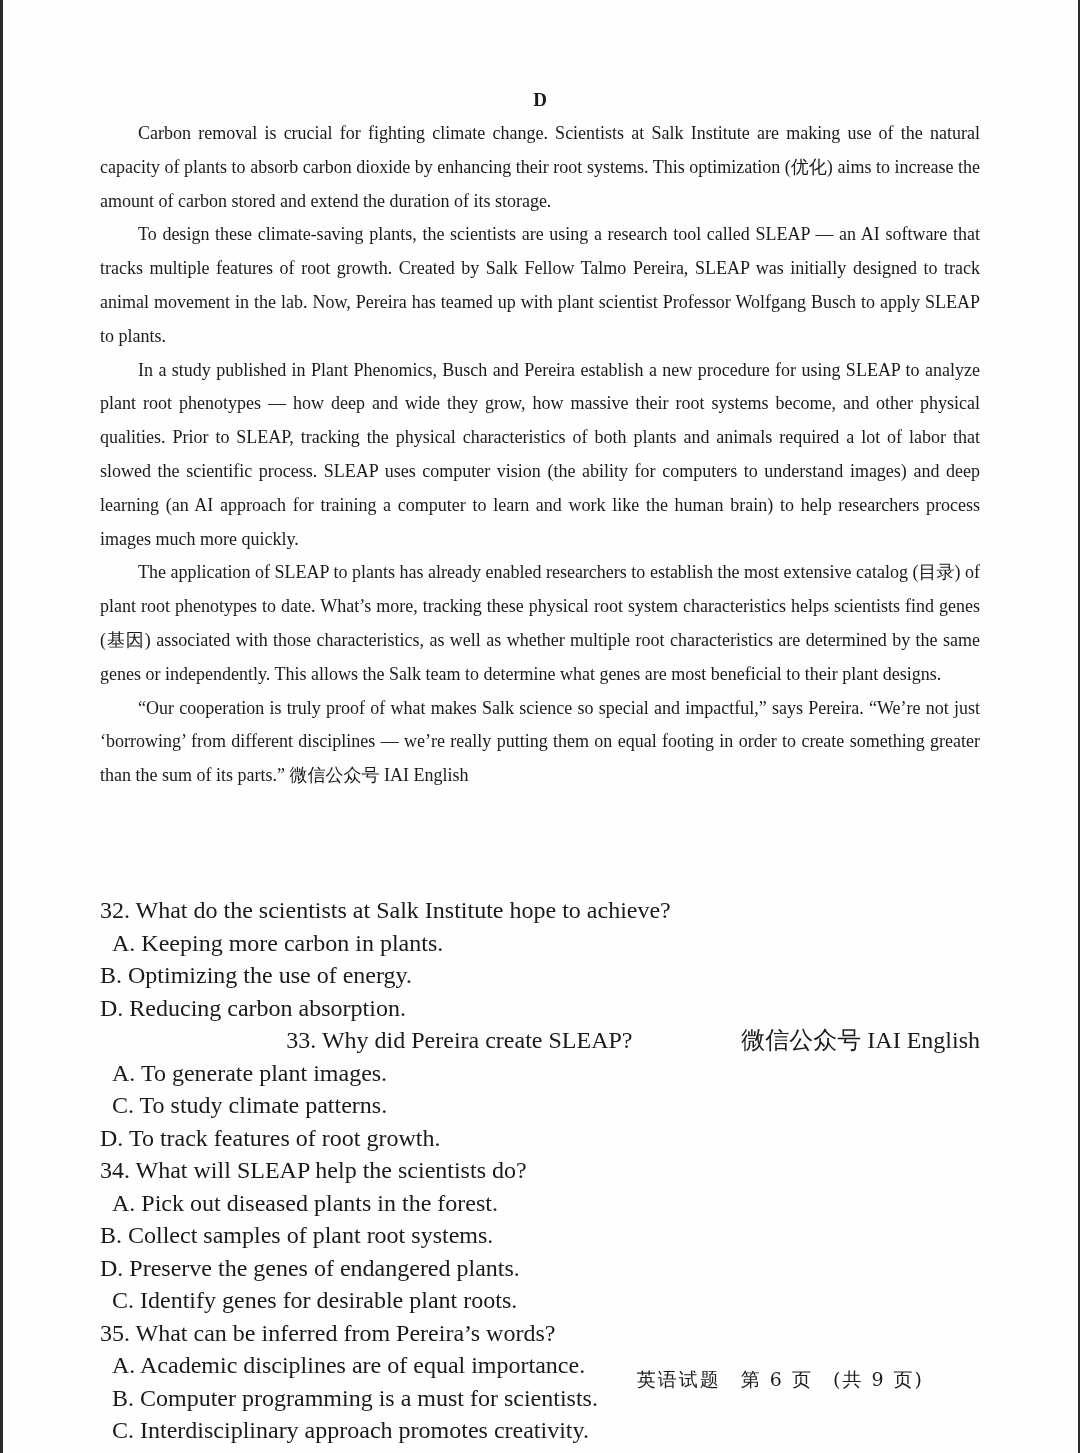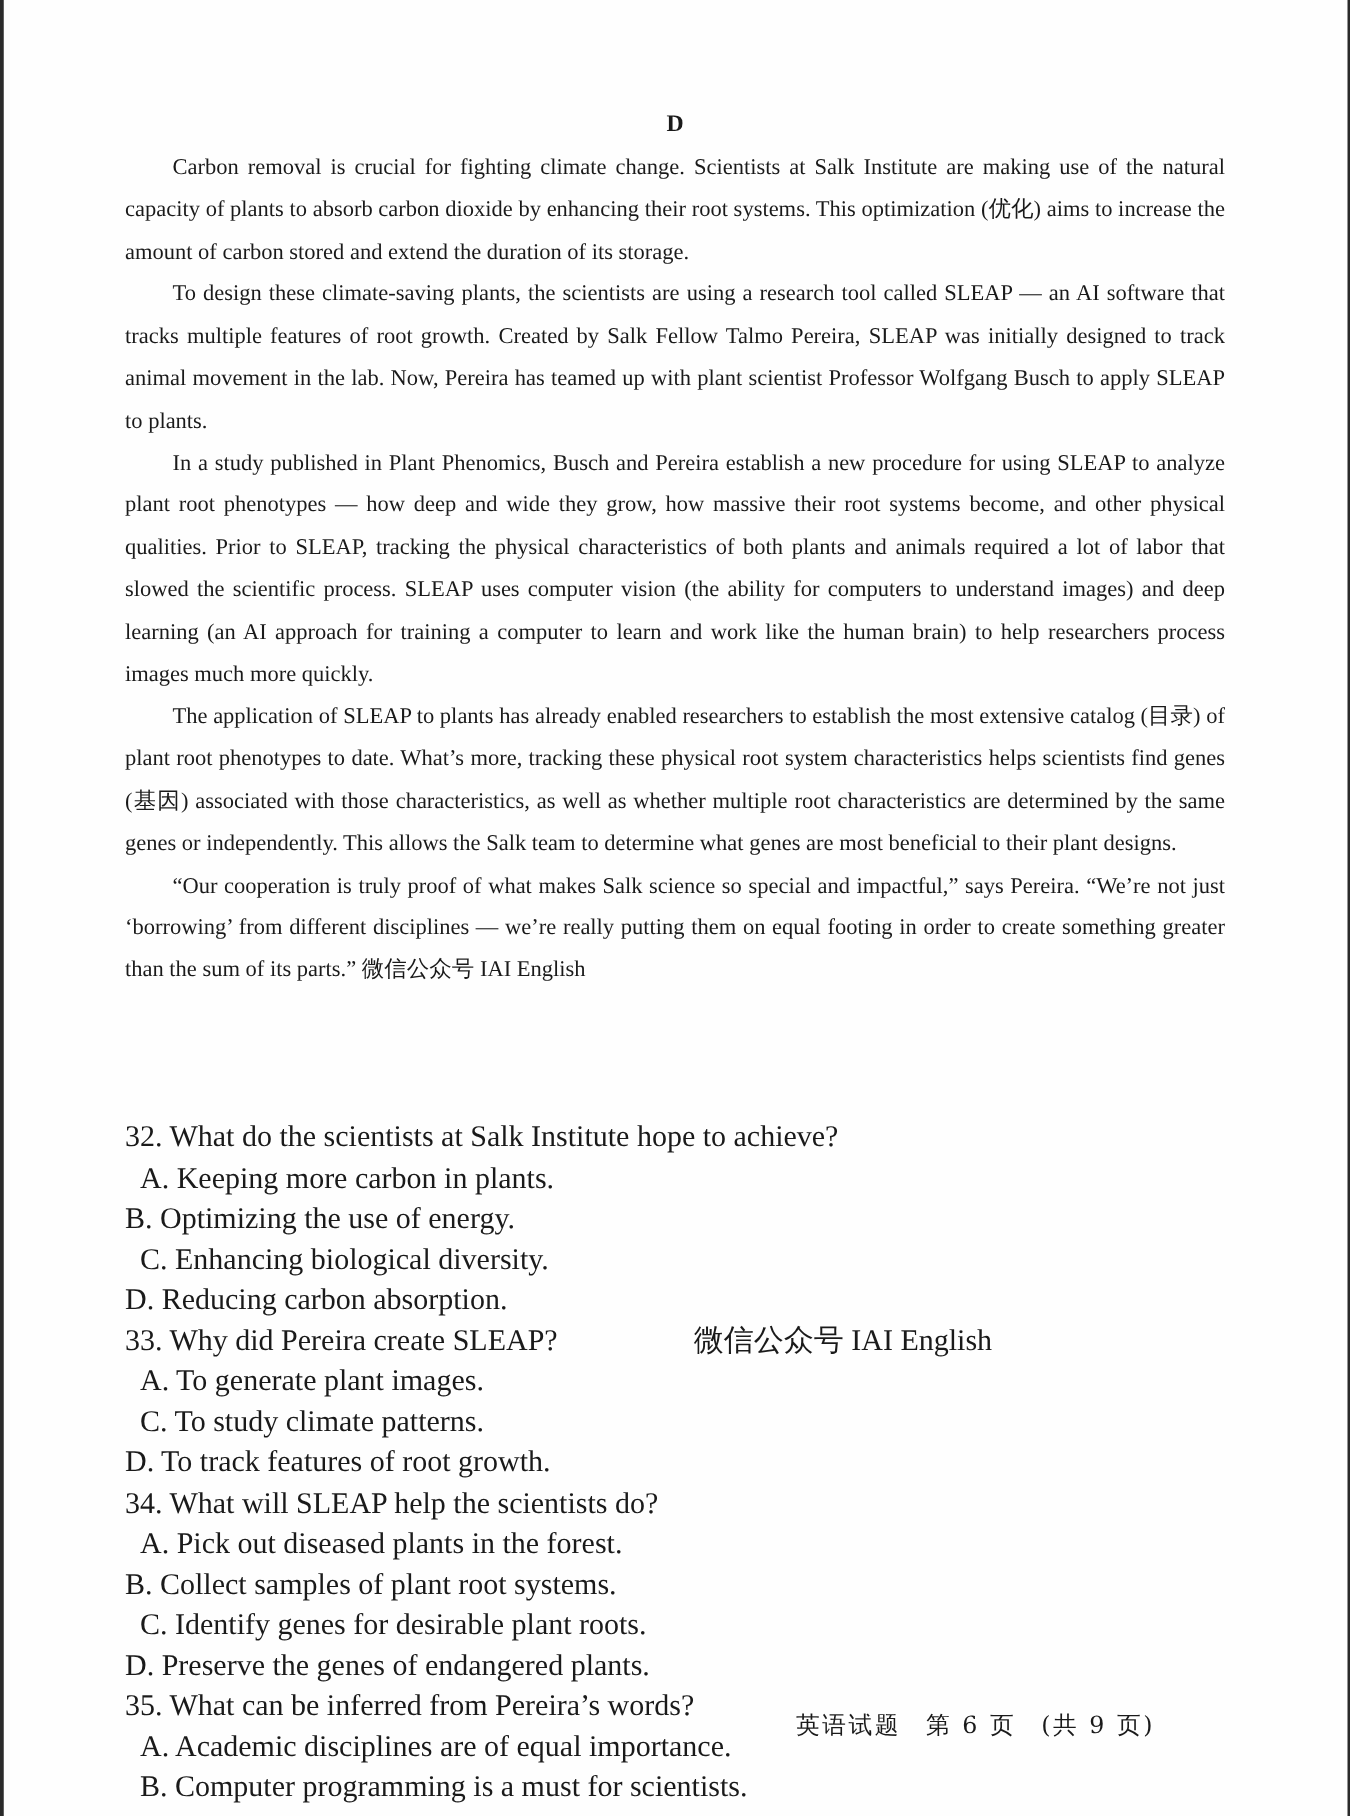--- a/index.html
+++ b/index.html
@@ -24,21 +24,21 @@
   .passage p { margin: 0; text-indent: 38px; }
   .questions {
     position: absolute; left: 100px; top: 894px; width: 880px;
     font-size: 24px; line-height: 32.5px;
   }
   .q-stem { margin: 0; }
   .opt-row { display: flex; flex-direction: column; }
   .opt { padding-left: 12px; }
   .opt.left { width: 443px; }
   .opt.right { padding-left: 0; }
-  .watermark-row { display: flex; }
+  .watermark-row { display: flex; justify-content: flex-end; }
   .watermark-row .q-stem { width: 455px; }
   .footer {
     position: absolute; top: 1367px; left: 0; width: 930px; text-align: right;
     font-size: 19px; letter-spacing: 2px; font-family: "DejaVu Serif", serif;
   }
   .footer span { margin: 0 6px; }
 </style>
 </head>
 <body>
 
@@ -55,21 +55,20 @@
 </div>
 
 <div class="questions">
 
   <div class="q-stem">32. What do the scientists at Salk Institute hope to achieve?</div>
   <div class="opt-row">
     <div class="opt left">A. Keeping more carbon in plants.</div>
     <div class="opt right">B. Optimizing the use of energy.</div>
   </div>
   <div class="opt-row">
-    <div class="opt left">C. Enhancing biological diversity.</div>
     <div class="opt right">D. Reducing carbon absorption.</div>
   </div>
 
   <div class="watermark-row">
     <div class="q-stem">33. Why did Pereira create SLEAP?</div>
     <div>微信公众号 IAI English</div>
   </div>
   <div class="opt-row">
     <div class="opt left">A. To generate plant images.</div>
   </div>
@@ -77,22 +76,22 @@
     <div class="opt left">C. To study climate patterns.</div>
     <div class="opt right">D. To track features of root growth.</div>
   </div>
 
   <div class="q-stem">34. What will SLEAP help the scientists do?</div>
   <div class="opt-row">
     <div class="opt left">A. Pick out diseased plants in the forest.</div>
     <div class="opt right">B. Collect samples of plant root systems.</div>
   </div>
   <div class="opt-row">
+    <div class="opt right">D. Preserve the genes of endangered plants.</div>
     <div class="opt left">C. Identify genes for desirable plant roots.</div>
-    <div class="opt right">D. Preserve the genes of endangered plants.</div>
   </div>
 
   <div class="q-stem">35. What can be inferred from Pereira’s words?</div>
   <div class="opt">A. Academic disciplines are of equal importance.</div>
   <div class="opt">B. Computer programming is a must for scientists.</div>
   <div class="opt">C. Interdisciplinary approach promotes creativity.</div>
   <div class="opt">D. Cooperation outweighs competition in research.</div>
 </div>
 
 <div class="footer">

